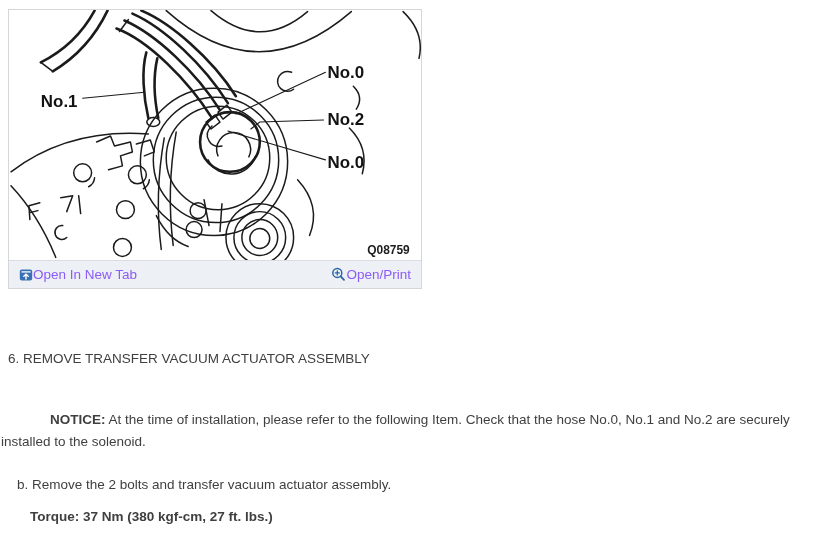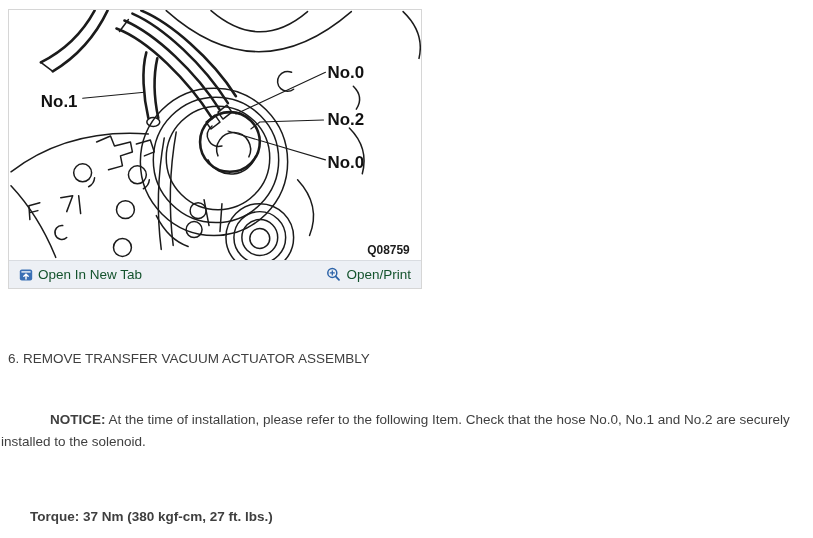--- a/index.html
+++ b/index.html
@@ -9,21 +9,21 @@
 
   
   .figure-panel { position:absolute; left:8px; top:9px; width:414px;
                   border:1px solid #d6d6d6; background:#fff; }
   .drawing-area { position:relative; width:100%; height:250px; background:#fff; }
   .drawing-area svg { display:block; width:100%; height:100%; }
 
   .figure-toolbar { height:28px; background:#edf0f5; border-top:1px solid #d9dce1;
                     display:flex; align-items:center; justify-content:space-between;
                     padding:0 10px; }
-  .tb-link { display:flex; align-items:center; gap:5px; color:#14532d;
+  .tb-link { display:flex; align-items:center; color:#8b5cf6;
              font-size:13.5px; cursor:pointer; text-decoration:none; }
   .tb-link svg { display:block; }
 
   
   .txt { position:absolute; color:#3f3f3f; font-size:13.5px; line-height:22px;
          white-space:nowrap; }
   .wrap { white-space:normal; }
   .step-title { left:8px; top:348px; }
   .step-a { left:17px; top:369px; }
   .notice { left:1px; top:409px; width:806px; text-indent:29px; }
@@ -142,16 +142,17 @@
         <span>Open/Print</span>
       </a>
     </div>
   </div>
 
   <div class="txt step-title">6. REMOVE TRANSFER VACUUM ACTUATOR ASSEMBLY</div>
 
 
   <div class="txt wrap notice"><span class="b">NOTICE:</span><span> At the time of installation, please refer to the following Item. Check that the hose No.0, No.1 and No.2 are securely installed to the solenoid.</span></div>
 
+  <div class="txt step-b">b. Remove the 2 bolts and transfer vacuum actuator assembly.</div>
 
   <div class="txt torque">Torque: 37 Nm (380 kgf-cm, 27 ft. lbs.)</div>
 
 </div>
 
 </body></html>

